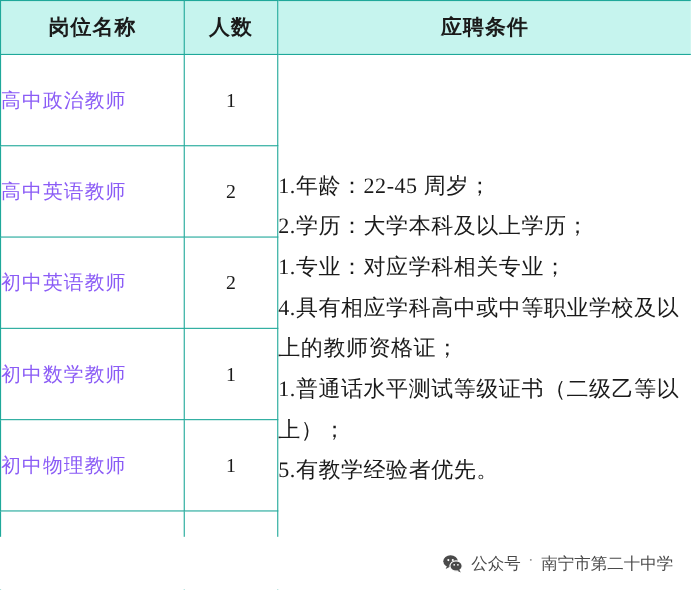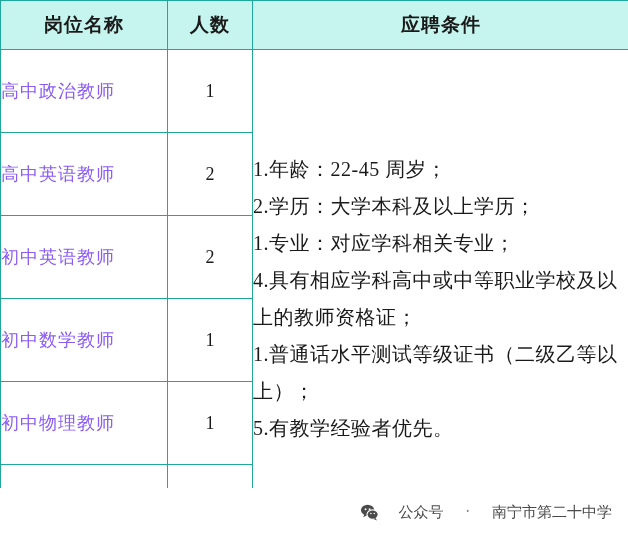--- a/index.html
+++ b/index.html
@@ -80,22 +80,22 @@
     width: 628px;
     height: 48px;
     background: #ffffff;
     display: flex;
     align-items: center;
     justify-content: flex-end;
     pointer-events: none;
   }
   .wechat-credit {
     display: flex;
-    gap: 20px;
-    font-family: Liberation Mono, monospace;
+    gap: 7px;
+    font-family: Liberation Serif, serif;
     font-size: 15px;
     color: #4a4a4a;
     padding-right: 16px;
     background: #ffffff;
     pointer-events: auto;
   }
   .wechat-icon {
     width: 19px;
     height: 19px;
     display: inline-block;

